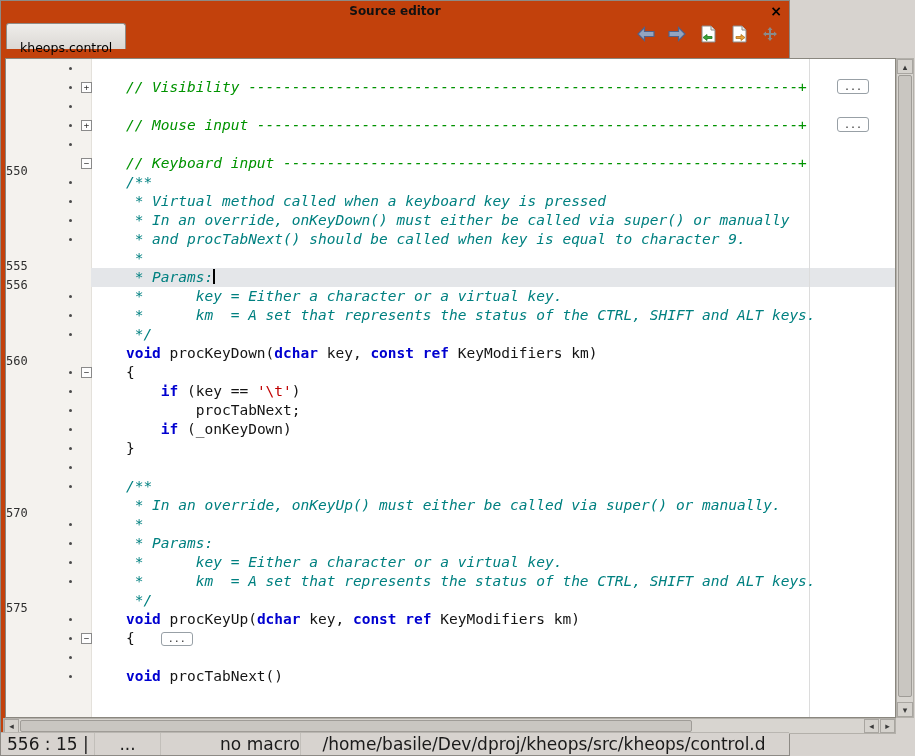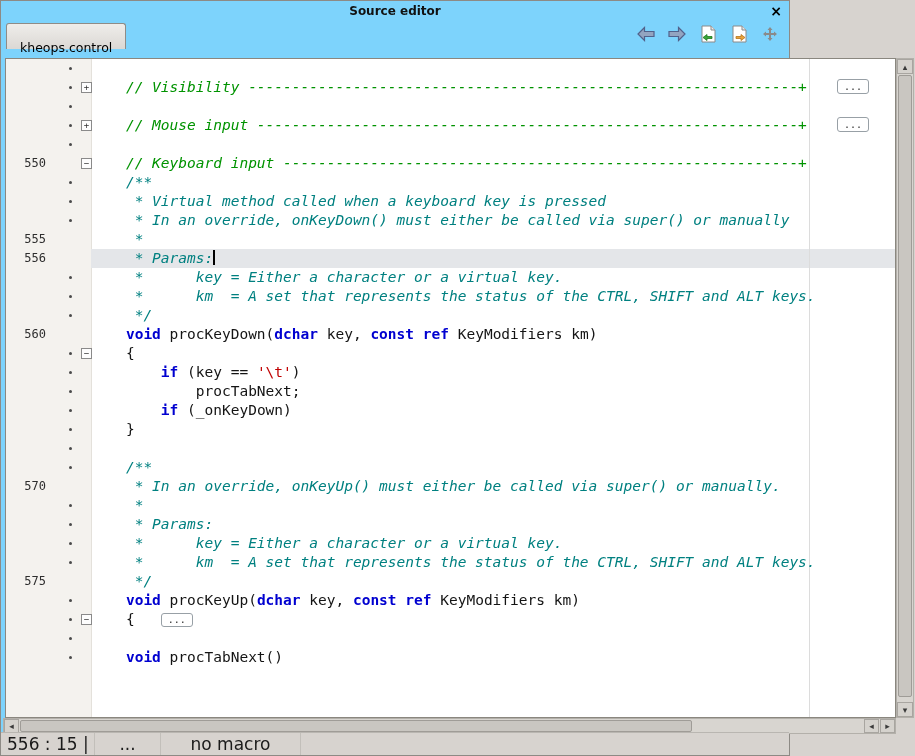--- a/index.html
+++ b/index.html
@@ -1,18 +1,18 @@
 <!DOCTYPE html>
 <html style="--keyword: #0000d0; --comment: #009300; --doc-comment: #008080; --string: #c00000; --current-line: #e4e6e9; --accent-margin: #dcdcdc;"><head>
 <meta charset="utf-8">
 <style>
   * { margin:0; padding:0; box-sizing:border-box; }
   html,body { width:915px; height:756px; overflow:hidden; background:#d7d3cf;
               font-family:"DejaVu Sans","Liberation Sans",sans-serif; }
-  .window { position:relative; width:790px; height:756px; background:#7dd3fc;
+  .window { position:relative; width:790px; height:756px; background:#c2410c;
             border:1px solid #8d8a85; }
 
   
   .titlebar { position:absolute; top:0; left:0; right:0; height:20px; }
   .title { display:block; text-align:center; font-size:12px; font-weight:bold;
            line-height:20px; color:#111; }
   .close { position:absolute; right:7px; top:0; line-height:20px; font-size:14px;
            font-weight:bold; color:#000; cursor:pointer; }
 
   
@@ -30,21 +30,21 @@
   .editor-view { position:absolute; top:9px; left:4px; width:891px; height:660px;
                  background:#fff; border:1px solid #8a877f; overflow:hidden; }
   .rows { position:absolute; top:0; left:0; right:0; bottom:0; overflow:hidden; }
   .rows::before { content:''; position:absolute; left:0; top:0; bottom:0; width:85px;
                   background:#f4f2ee; border-right:1px solid #e4e1db; z-index:0; }
   .rows::after { content:''; position:absolute; left:803px; top:0; bottom:0; width:1px;
                  background:var(--accent-margin,#dcdcdc); z-index:1; }
   .ed-row { position:relative; height:19px; }
   .ed-row.current::before { content:''; position:absolute; left:85px; right:0; top:0;
                             bottom:0; background:var(--current-line,#e4e6e9); z-index:0; }
-  .ln-num { position:absolute; left:0; top:0; width:40px; text-align:right;
+  .ln-num { position:absolute; left:0; top:8px; width:40px; text-align:left;
             font:12px/19px "DejaVu Sans Mono",monospace; color:#2e2e2e; z-index:2; }
   .ln-dot { position:absolute; left:63px; top:8px; width:3px; height:3px;
             border-radius:50%; background:#4a4a4a; z-index:2; }
   .fold-marker { position:absolute; left:75px; top:4px; width:11px; height:11px;
                  border:1px solid #8a8a8a; background:#fdfdfd; text-align:center;
                  font:9px/9px "DejaVu Sans Mono",monospace; color:#333; z-index:2; cursor:pointer; }
   .code { position:relative; z-index:2; padding-left:85px; white-space:pre;
           font:14.5px/19px "DejaVu Sans Mono",monospace; color:#141414; }
   .tk-pln { color:#141414; }
   .tk-kw  { color:var(--keyword,#0000d0); font-weight:bold; }
@@ -80,21 +80,21 @@
             background:#c9c6c1; border:1px solid #9f9c97; border-radius:2px; cursor:pointer; }
   .corner { position:absolute; left:895px; top:669px; width:18px; height:16px; background:#d7d3cf; }
 
   
   .statusbar { position:absolute; bottom:0; left:0; right:0; height:23px;
                background:#d7d3cf; border-top:1px solid #b9b6b1; font-size:17px; color:#1a1a1a; }
   .spanel { position:absolute; top:0; height:22px; line-height:22px;
             border-right:1px solid #c2bfba; overflow:hidden; white-space:nowrap; }
   .sp1 { left:2px; width:92px; padding-left:4px; }
   .sp2 { left:94px; width:66px; text-align:center; }
-  .sp3 { left:160px; width:140px; text-align:center; }
+  .sp3 { left:160px; width:140px; text-align:right; }
   .sp4 { left:300px; right:2px; text-align:center; border-right:none; }
 </style>
 </head>
 <body>
 
 <div class="window">
 
   <div class="titlebar">
     <span class="title">Source editor</span>
     <span class="close">×</span>
@@ -193,20 +193,25 @@
             <span class="ln-num"></span>
             <span class="ln-dot"></span>
             <div class="code"><span class="tk-doc">     * Virtual method called when a keyboard key is pressed</span></div>
           </div>
           <div class="ed-row">
             <span class="ln-num"></span>
             <span class="ln-dot"></span>
             <div class="code"><span class="tk-doc">     * In an override, onKeyDown() must either be called via super() or manually</span></div>
           </div>
           <div class="ed-row">
+            <span class="ln-num"></span>
+            <span class="ln-dot"></span>
+            <div class="code"><span class="tk-doc">     * and procTabNext() should be called when key is equal to character 9.</span></div>
+          </div>
+          <div class="ed-row">
             <span class="ln-num">555</span>
             <div class="code"><span class="tk-doc">     *</span></div>
           </div>
           <div class="ed-row current">
             <span class="ln-num">556</span>
             <div class="code"><span class="tk-doc">     * Params:</span><span class="caret"></span></div>
           </div>
           <div class="ed-row">
             <span class="ln-num"></span>
             <span class="ln-dot"></span>
@@ -336,15 +341,16 @@
         <span>▸</span>
       </div>
     </div>
     <div class="corner"></div>
   </div>
 
   <div class="statusbar">
     <div class="spanel sp1">556 : 15 | 0</div>
     <div class="spanel sp2">...</div>
     <div class="spanel sp3">no macro</div>
+    <div class="spanel sp4">/home/basile/Dev/dproj/kheops/src/kheops/control.d</div>
   </div>
 
 </div>
 
 </body></html>

